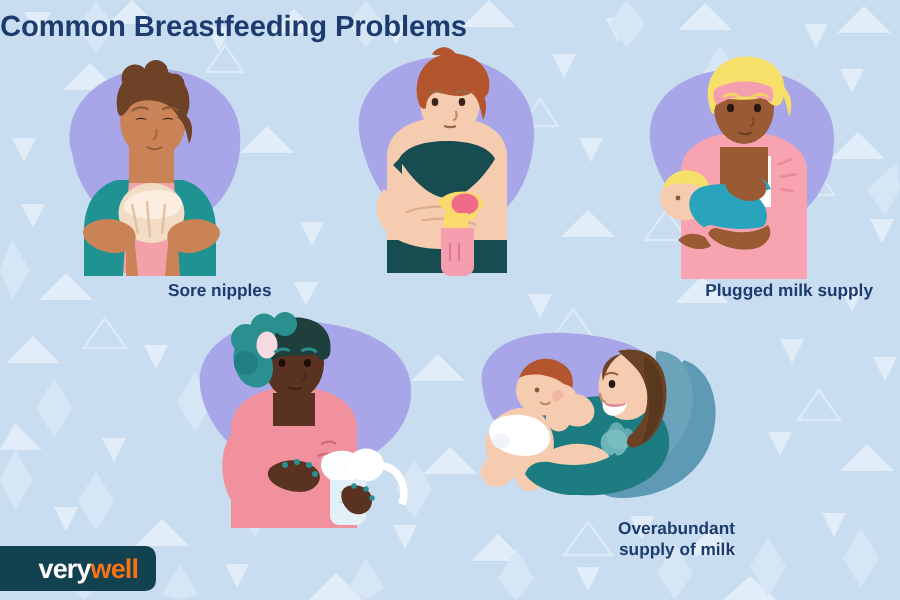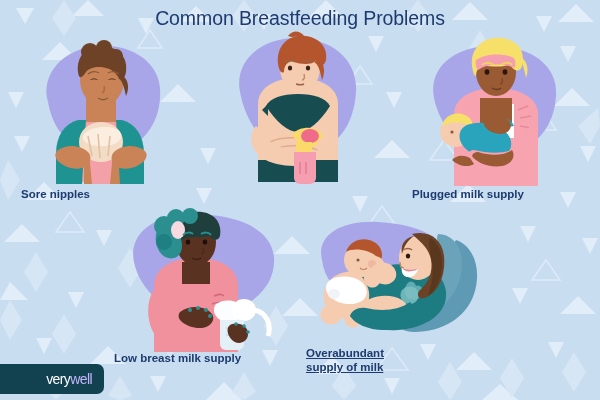--- a/index.html
+++ b/index.html
@@ -1,41 +1,41 @@
 <!DOCTYPE html>
 <html><head>
 <meta charset="utf-8">
 <style>
   html,body{margin:0;padding:0;}
   body{width:600px;height:400px;overflow:hidden;font-family:"Liberation Sans",sans-serif;}
   #infographic{position:relative;width:600px;height:400px;background:#c9ddf0;overflow:hidden;}
   #bg-pattern{position:absolute;inset:0;}
-  #title{position:absolute;top:7px;left:0;width:600px;text-align:center;
-    font-size:19.5px;font-weight:normal;color:#1d3b6e;letter-spacing:-0.1px;}
+  #title{position:absolute;top:7px;left:0;width:600px;text-align:left;
+    font-size:19.5px;font-weight:bold;color:#1d3b6e;letter-spacing:-0.1px;}
   .card{position:absolute;}
   .art{position:absolute;left:0;top:0;}
-  .caption{position:absolute;text-align:left;font-size:11.5px;font-weight:bold;
+  .caption{position:absolute;text-align:right;font-size:11.5px;font-weight:bold;
     color:#1d3b6e;line-height:1.18;white-space:pre-line;}
   
   #card-1{left:28px;  top:36px; width:146px;height:152px;}
   #card-2{left:222px; top:30px; width:152px;height:158px;}
   #card-3{left:418px; top:34px; width:156px;height:154px;}
   #card-4{left:120px; top:208px;width:168px;height:146px;}
   #card-5{left:306px; top:216px;width:182px;height:136px;}
   #cap-1{left:21px; top:188px;width:160px;}
   #cap-2{left:216px;top:193px;width:164px;}
   #cap-3{left:412px;top:188px;width:170px;}
   #cap-4{left:114px;top:352px;width:180px;}
-  #cap-5{left:306px;top:347px;width:184px;text-decoration:underline;}
+  #cap-5{left:306px;top:347px;width:184px;}
   #logo{position:absolute;left:-14px;bottom:6px;width:118px;height:30px;
     background:#12414f;border-radius:7px;display:flex;align-items:center;
     justify-content:flex-end;padding-right:12px;box-sizing:border-box;}
-  #logo span{font-size:14px;font-weight:normal;letter-spacing:-0.6px;}
+  #logo span{font-size:18px;font-weight:bold;letter-spacing:-0.6px;}
   .lg-very{color:#ffffff;}
-  .lg-well{color:#c4b5fd;}
+  .lg-well{color:#f97316;}
 </style>
 </head>
 <body>
 
 <div id="infographic">
 
   <svg id="bg-pattern" viewBox="0 0 600 400" width="600" height="400">
     <rect x="0" y="0" width="600" height="400" fill="#c9ddf0"></rect>
     <g fill="#e1edf8">
       <polygon points="16,8 34,8 25,24"></polygon>
@@ -344,21 +344,20 @@
       </g>
 
       <path d="M112 116c8-2 16 2 16 10 0 8-10 12-16 6-6-6-6-14 0-16z" fill="#5a3222"></path>
       <g fill="#2b8f90">
         <circle cx="116" cy="116" r="1.8"></circle>
           <circle cx="124" cy="118" r="1.8"></circle>
         <circle cx="128" cy="124" r="1.8"></circle>
       </g>
     </svg>
   </div>
-  <div class="caption" id="cap-4">Low breast milk supply</div>
 
   <div class="card" id="card-5">
     <svg class="art" width="182" height="136" viewBox="0 0 182 136">
       <path d="M16 44C10 20 34 4 72 6c36 2 60 12 68 30 8 18 0 40-24 50-28 12-94 6-100-42z" fill="#a8a6e8"></path>
 
       <path d="M150 24c18 6 26 30 18 54-8 24-32 38-60 38-14 0-20-8-12-16 18-4 34-14 42-32 8-18 4-34 12-44z" fill="#5f9ab4"></path>
       <path d="M132 18c14 0 24 12 24 30s-10 38-28 48c-10 6-18-2-12-10 14-8 22-22 22-38 0-12-10-22-6-30z" fill="#6ba3ba"></path>
 
       <path d="M40 78c8-18 30-30 58-30 24 0 40 10 42 28 2 20-18 36-48 38-32 2-58-14-52-36z" fill="#1d7b82"></path>
 

